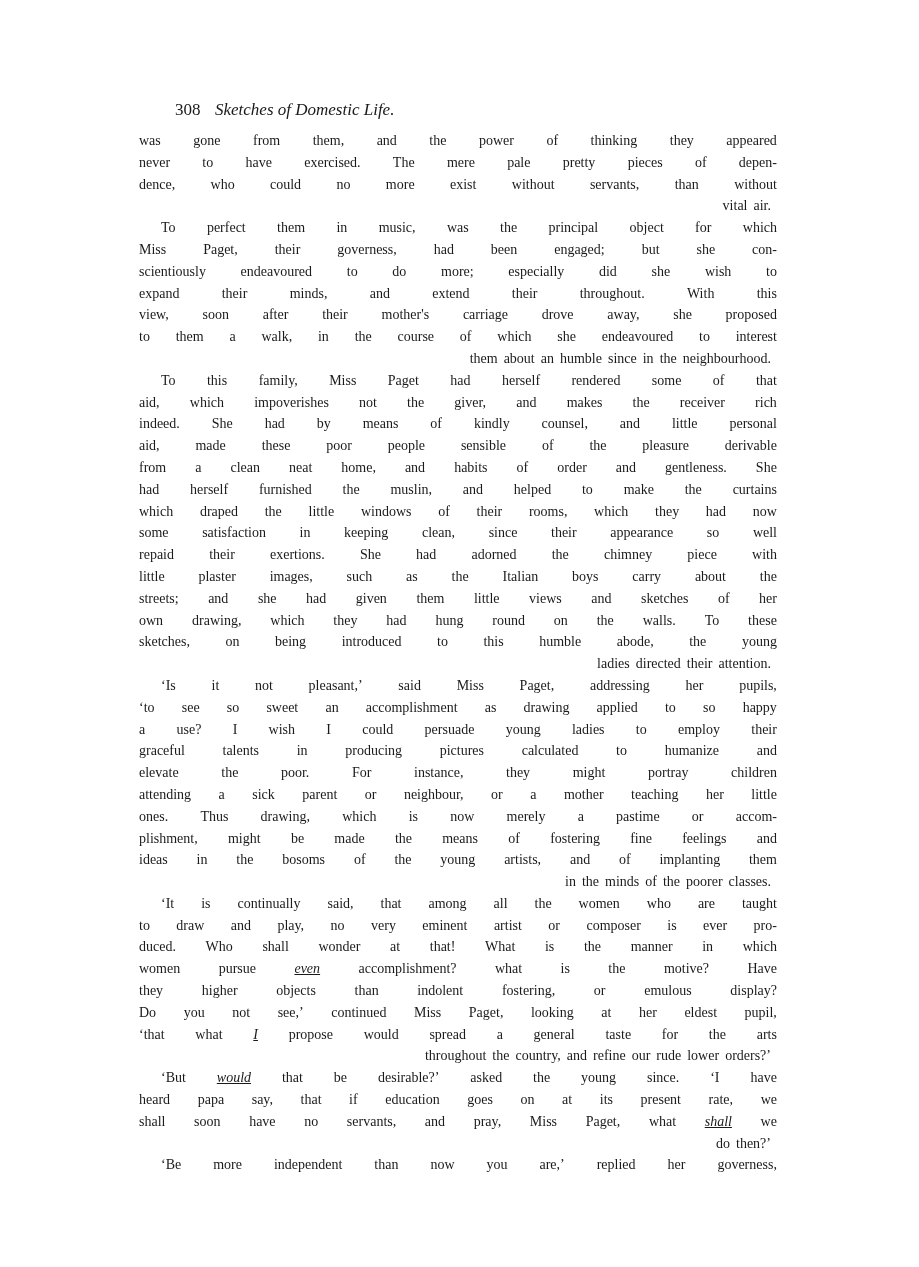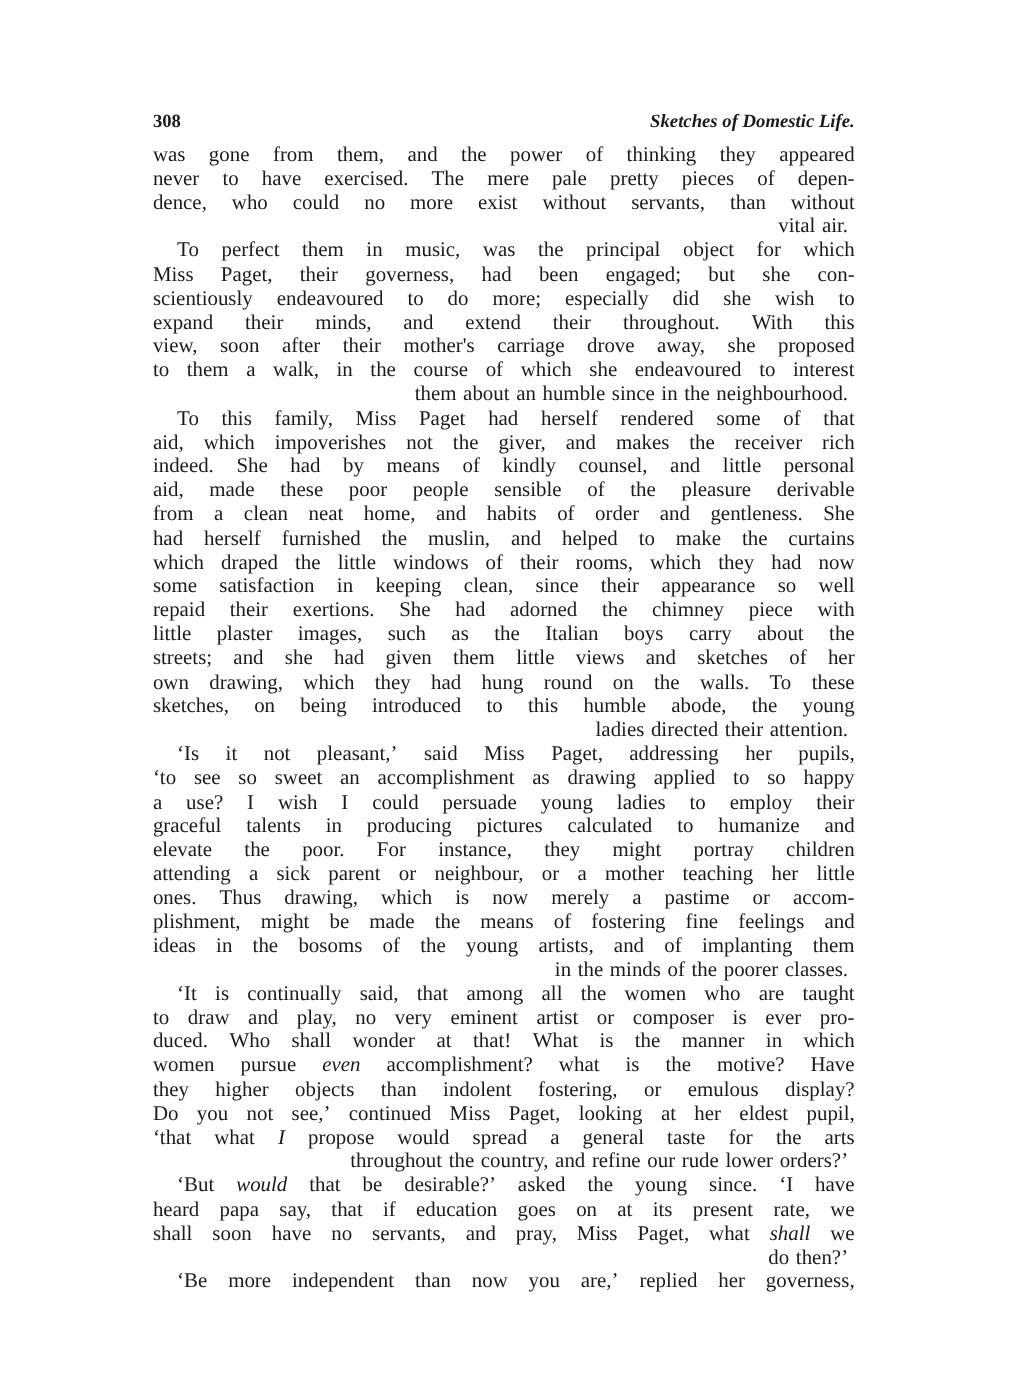--- a/index.html
+++ b/index.html
@@ -3,38 +3,38 @@
 <meta charset="utf-8">
 <style>
   html, body { margin: 0; padding: 0; background: #ffffff; }
   body { width: 919px; height: 1267px; position: relative; overflow: hidden; }
   .page {
     position: absolute; left: 139px; top: 98px; width: 638px;
     font-family: "Liberation Serif", "DejaVu Serif", serif;
     color: #1a1a1a;
   }
   .running-head {
-    position: relative; height: 24px; font-size: 17px; font-weight: bold;
+    position: relative; height: 24px; font-size: 17px; font-weight: normal; margin-left: 36px;
   }
   .page-number { position: absolute; left: 0; top: 2px; }
   .running-title {
-    position: absolute; left: 0; right: 0; top: 2px; text-align: right;
+    position: absolute; left: 0; right: 0; top: 2px; text-align: left;
     font-style: italic; padding-left: 40px;
   }
   .body-text { margin-top: 8px; }
   .line {
-    font-size: 19px; line-height: 21.8px; height: 21.8px;
+    font-size: 14px; line-height: 21.8px; height: 21.8px;
     text-align: justify; text-align-last: justify; white-space: nowrap;
     display: flex; justify-content: space-between;
   }
   .line.last { text-align-last: left; justify-content: flex-end; }
   .line.last span.w { margin-right: 6px; }
   .line.indent { padding-left: 22px; }
   .line span.w { display: inline-block; }
-  .it { font-style: italic; }
+  .it { font-style: italic; text-decoration: underline; }
 </style>
 </head>
 <body>
 
 <div class="page">
   <div class="running-head">
     <span class="page-number">308</span>
     <span class="running-title">Sketches of Domestic Life.</span>
   </div>
   <div class="body-text" id="body-text">

